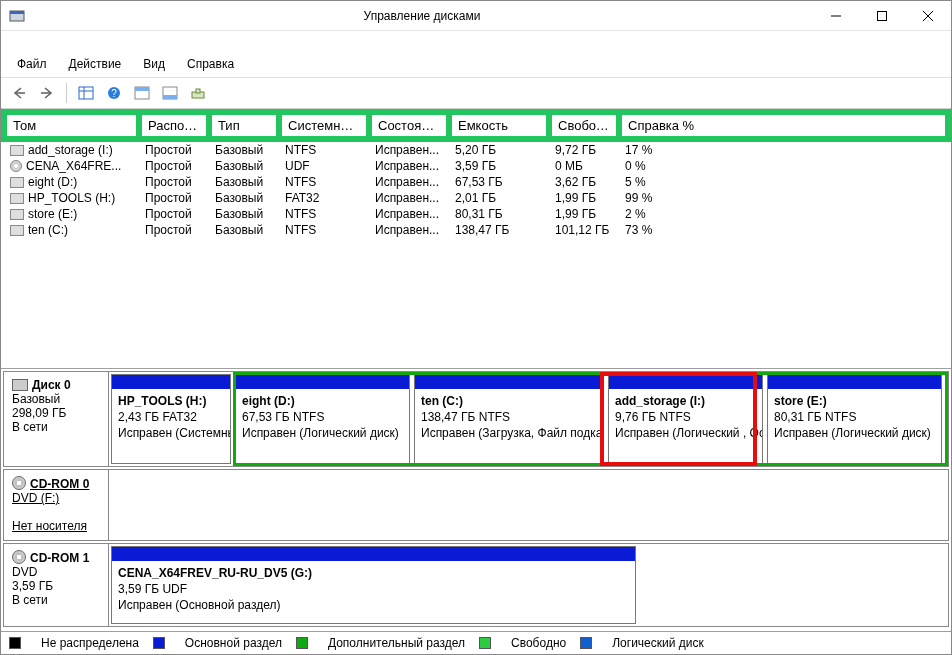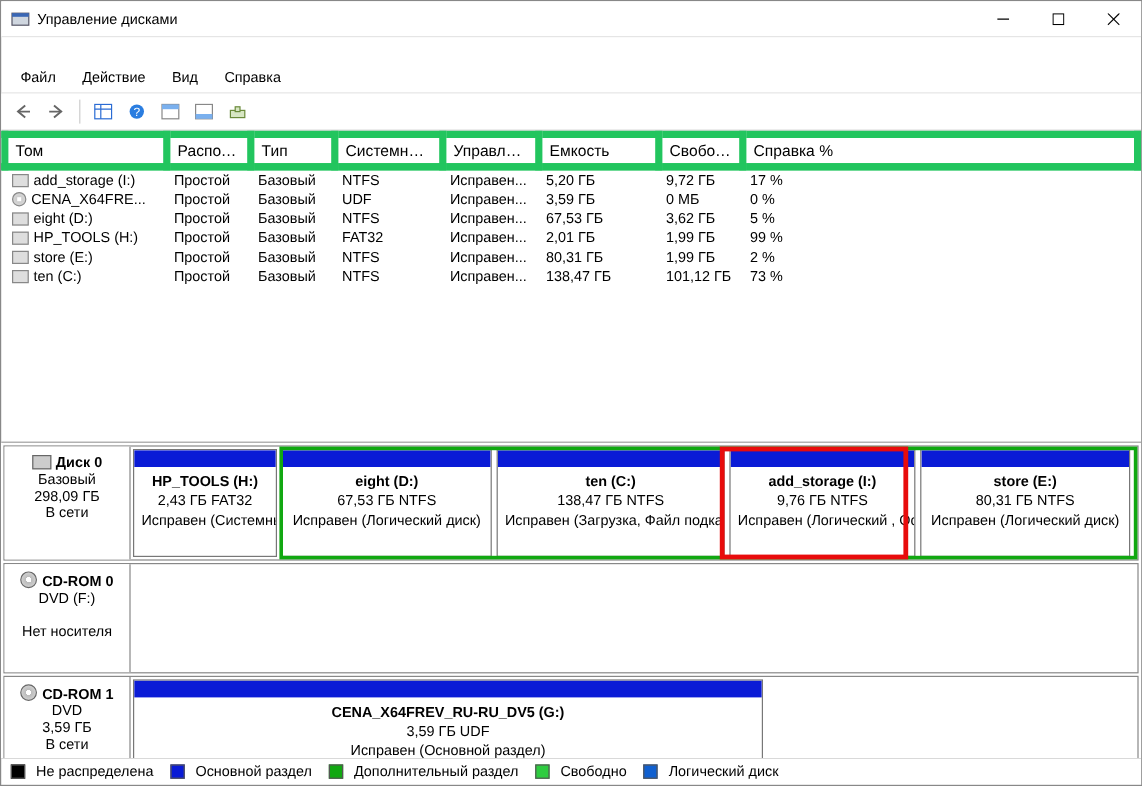--- a/index.html
+++ b/index.html
@@ -19,21 +19,21 @@
   
   .titlebar {
     display: flex;
     align-items: center;
     height: 30px;
     padding: 0 0 0 8px;
     background: #fff;
     border-bottom: 1px solid #e5e5e5;
   }
   .titlebar .icon { width: 16px; height: 16px; margin-right: 6px; }
-  .titlebar .title { flex: 1; }
+  .titlebar .title { flex: 1; text-align: center; }
   .win-btn {
     width: 46px; height: 30px;
     display: flex; align-items: center; justify-content: center;
     font-family: Arial, sans-serif;
   }
   .win-btn svg { display: block; }
   
   .menubar {
     display: flex;
     gap: 2px;
@@ -105,21 +105,20 @@
   .diskmap {
     flex: 1 1 auto;
     overflow: auto;
     background: #fff;
   }
   .disk-row {
     display: flex;
     border: 1px solid #888;
     margin: 2px 2px 2px 2px;
     background: #fff;
-    text-align: center;
   }
   .disk-row:first-child { margin-top: 2px; }
   .disk-head {
     width: 105px;
     flex: 0 0 105px;
     padding: 6px 8px;
     border-right: 1px solid #888;
     background: #fff;
   }
   .disk-head .dname { font-weight: bold; }
@@ -173,21 +172,21 @@
     padding: 6px;
   }
   
   .legend {
     border-top: 1px solid #a0a0a0;
     padding: 4px 8px;
     display: flex;
     align-items: center;
     gap: 14px;
   }
-  .lg { display: flex; align-items: center; gap: 9px; }
+  .lg { display: flex; align-items: center; gap: 20px; }
   .sw {
     width: 12px; height: 12px; border: 1px solid #555;
   }
 </style>
 </head>
 <body>
 
 <div class="titlebar">
   <span class="icon">
     <svg width="16" height="16">
@@ -279,21 +278,21 @@
         <col style="width:100px">
       <col style="width:70px">
         <col style="width:auto">
     </colgroup>
     <thead>
       <tr>
         <th>Том</th>
         <th>Располо...</th>
         <th>Тип</th>
         <th>Системный с...</th>
-        <th>Управление</th>
+        <th>Состояние</th>
         <th>Емкость</th>
         <th>Свобод...</th>
         <th>Справка %</th>
       </tr>
     </thead>
     <tbody id="vol-body">
         <tr>
           <td><span class="vol-icon "></span>add_storage (I:)</td>
           <td>Простой</td>
           <td>Базовый</td>
@@ -387,21 +386,21 @@
         </div>
         <div class="part" style="width: 175px;">
           <div class="pbar"></div>
           <div class="ptxt"><b>store  (E:)</b><br><span>80,31 ГБ NTFS</span><br><span>Исправен (Логический диск)</span></div>
         </div>
         <div class="ring-green" style="left:124px; top:0; right:0; bottom:0;"></div>
       <div class="ring-red" style="left:491px; top:0; width:157px; bottom:0;"></div>
     </div>
   </div>
 
-  <div class="disk-row" style="height:92px;">
+  <div class="disk-row" style="height:72px;text-decoration:underline;">
     <div class="disk-head">
       <div><span class="dicn cd"></span><span class="dname">CD-ROM 0</span></div>
       <div>DVD (F:)</div>
       <div style="height:14px"></div>
       <div>Нет носителя</div>
     </div>
     <div class="empty-body"></div>
   </div>
 
   <div class="disk-row" style="height:84px;">

